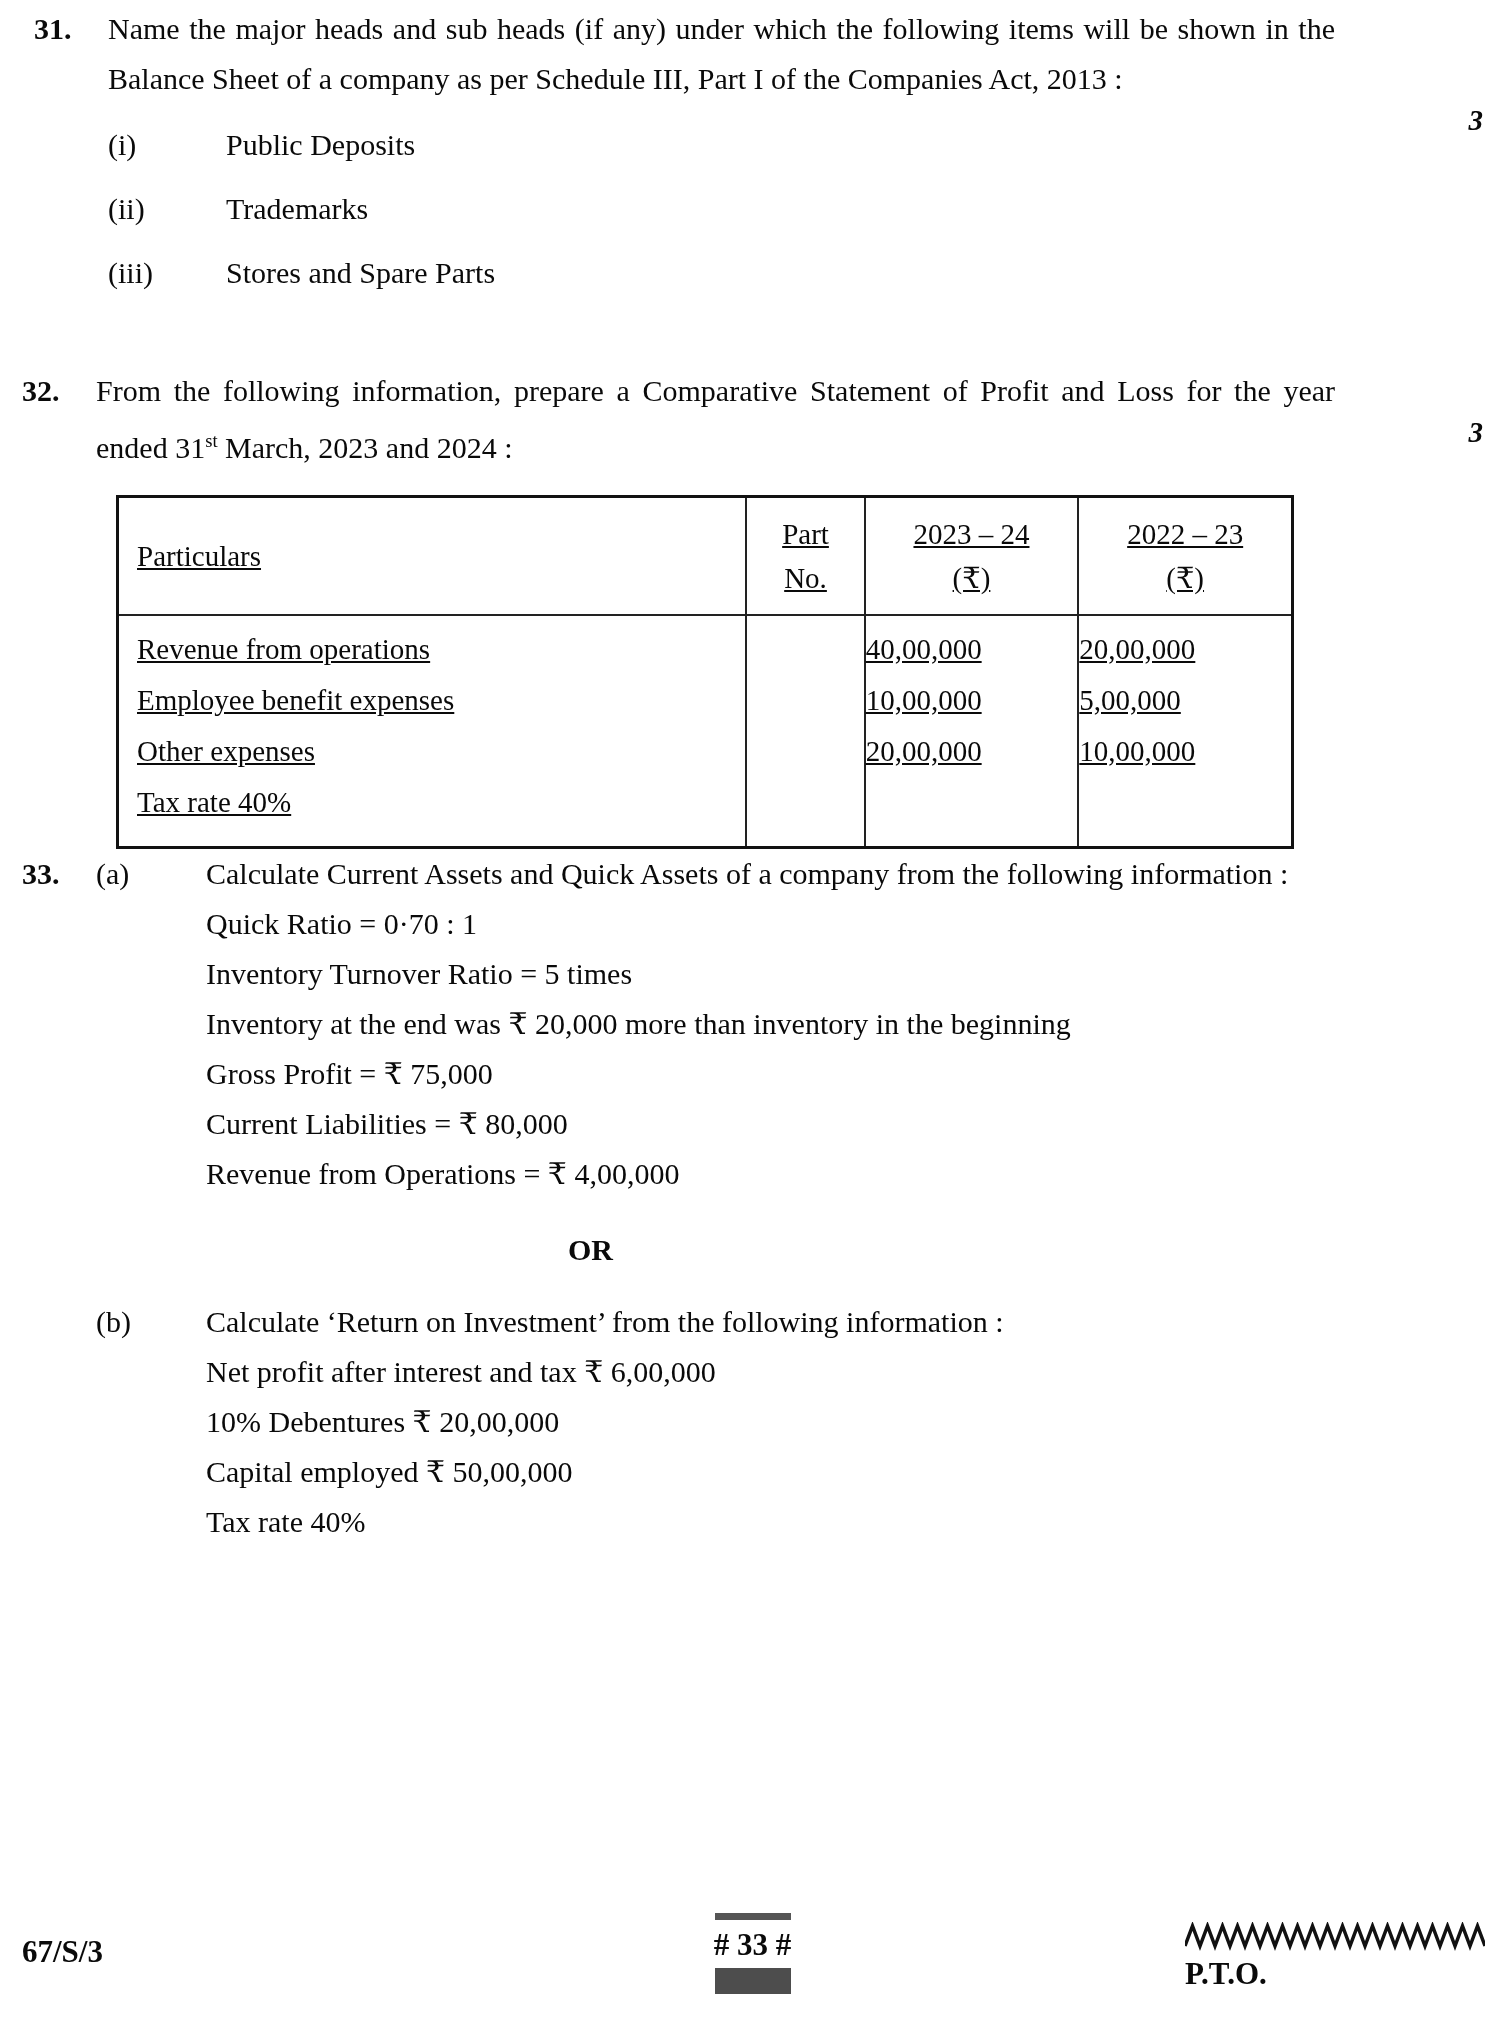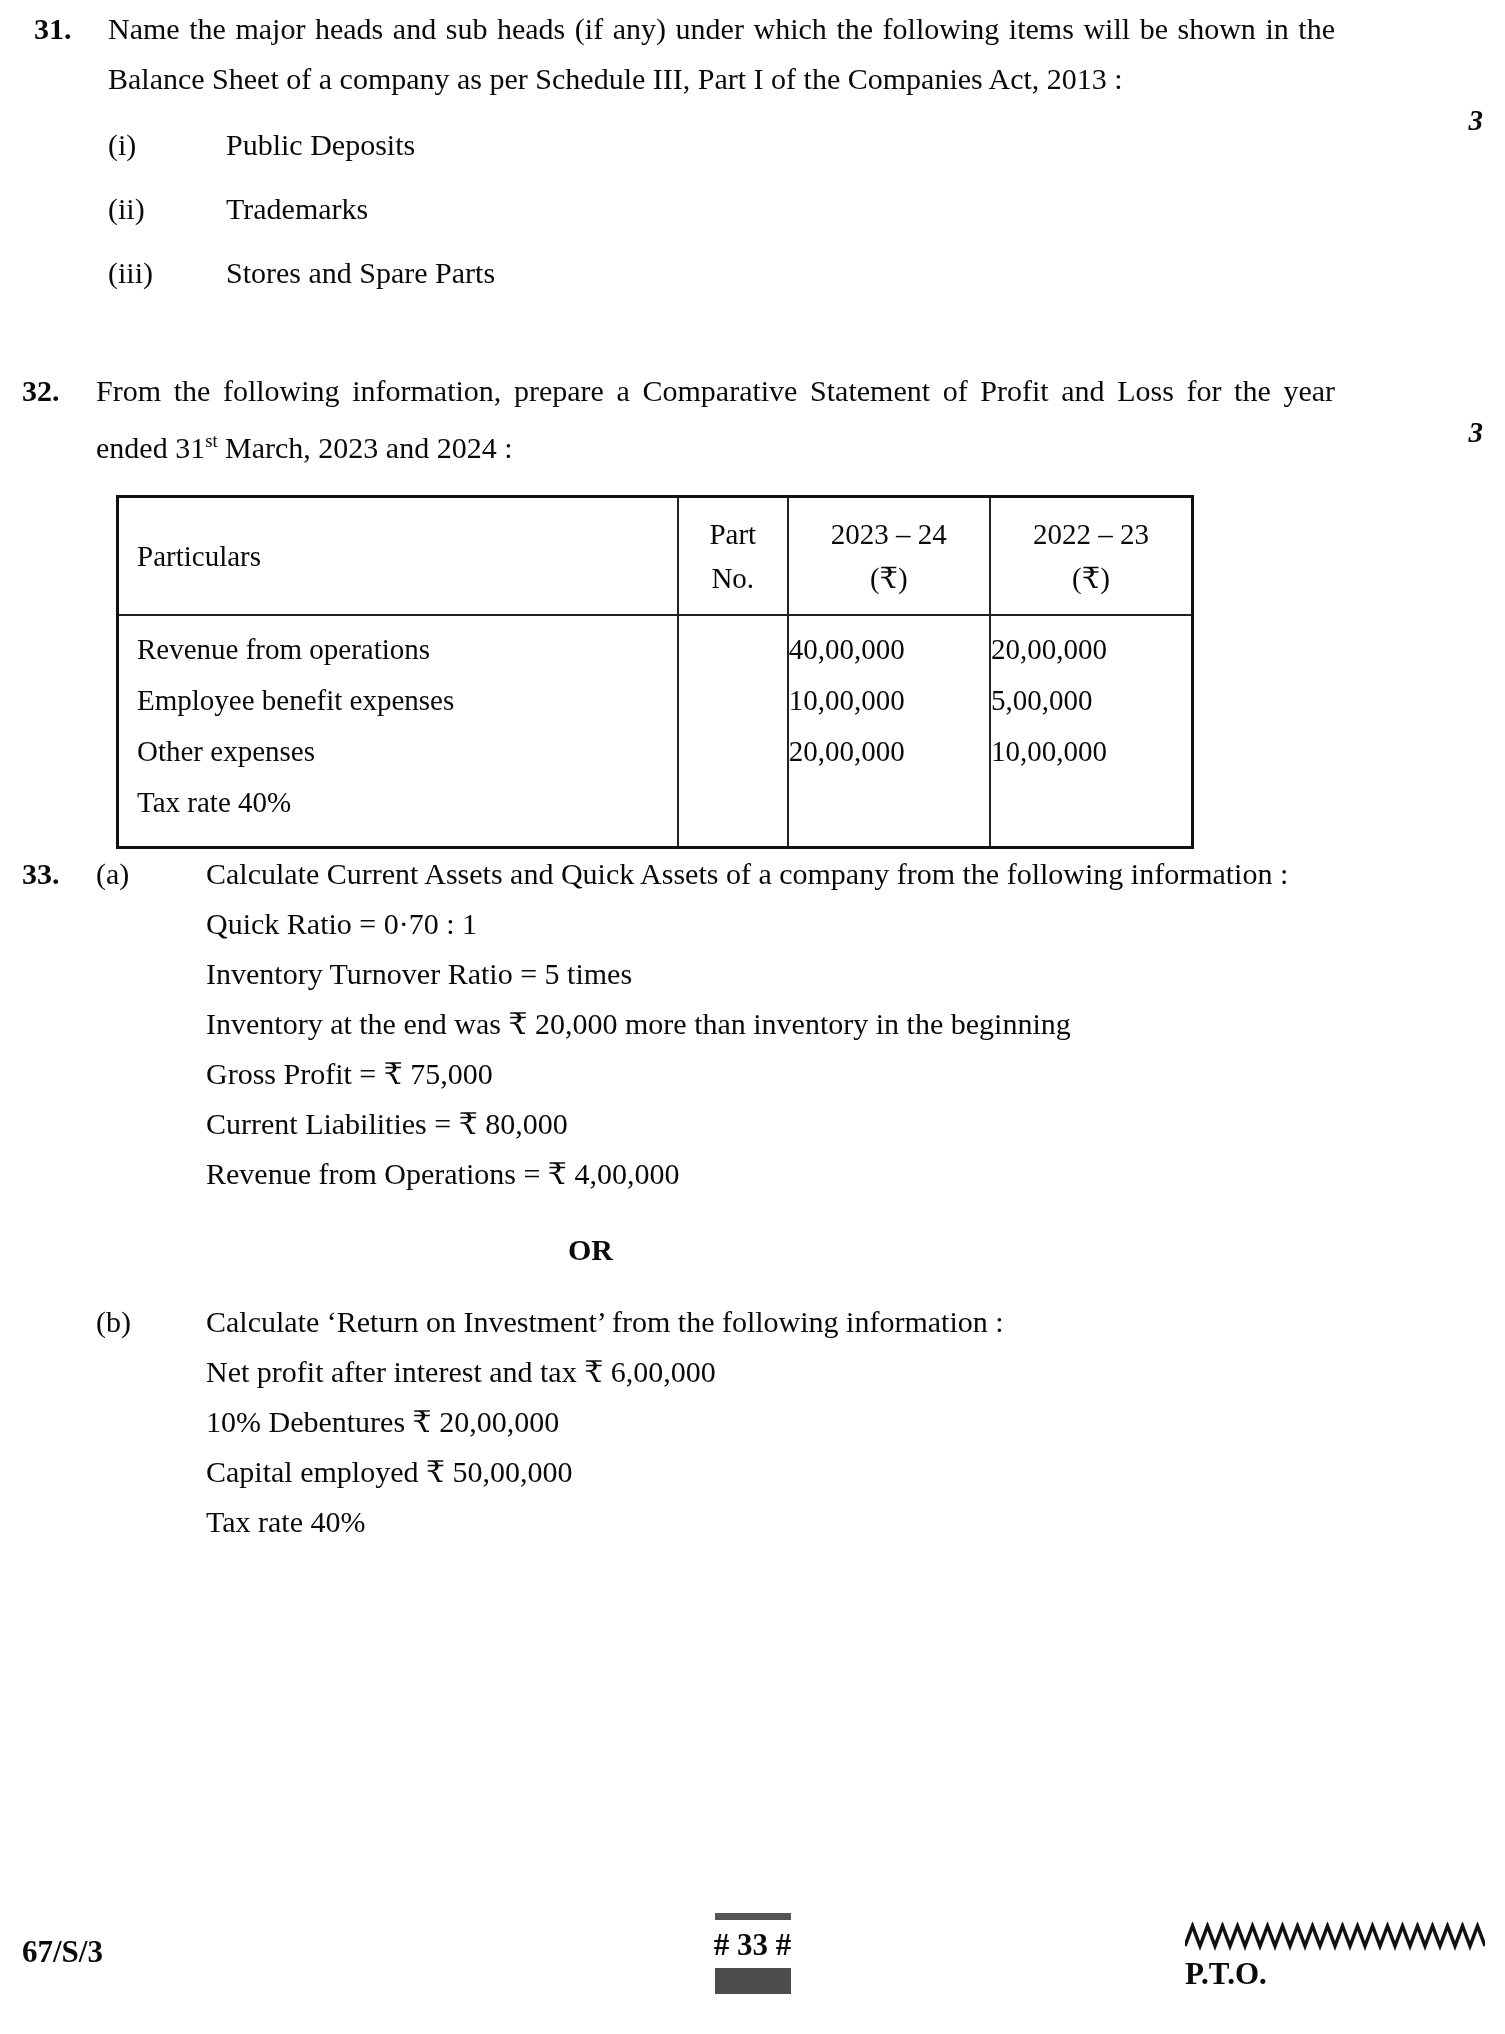--- a/index.html
+++ b/index.html
@@ -82,22 +82,23 @@
   }
 
   
   .tbl-wrap {
     margin-top: 22px;
     margin-left: 20px;
   }
   table.cmp {
     border-collapse: collapse;
     border: 3px solid #111;
-    width: 1078px;
+    width: 1178px;
     font-size: 29px;
+    text-decoration: underline;
   }
   table.cmp td, table.cmp th {
     border: 2px solid #222;
     padding: 0;
     font-weight: normal;
   }
   .th-particulars {
     width: 640px;
     text-align: left;
     padding: 12px 0 12px 18px !important;

